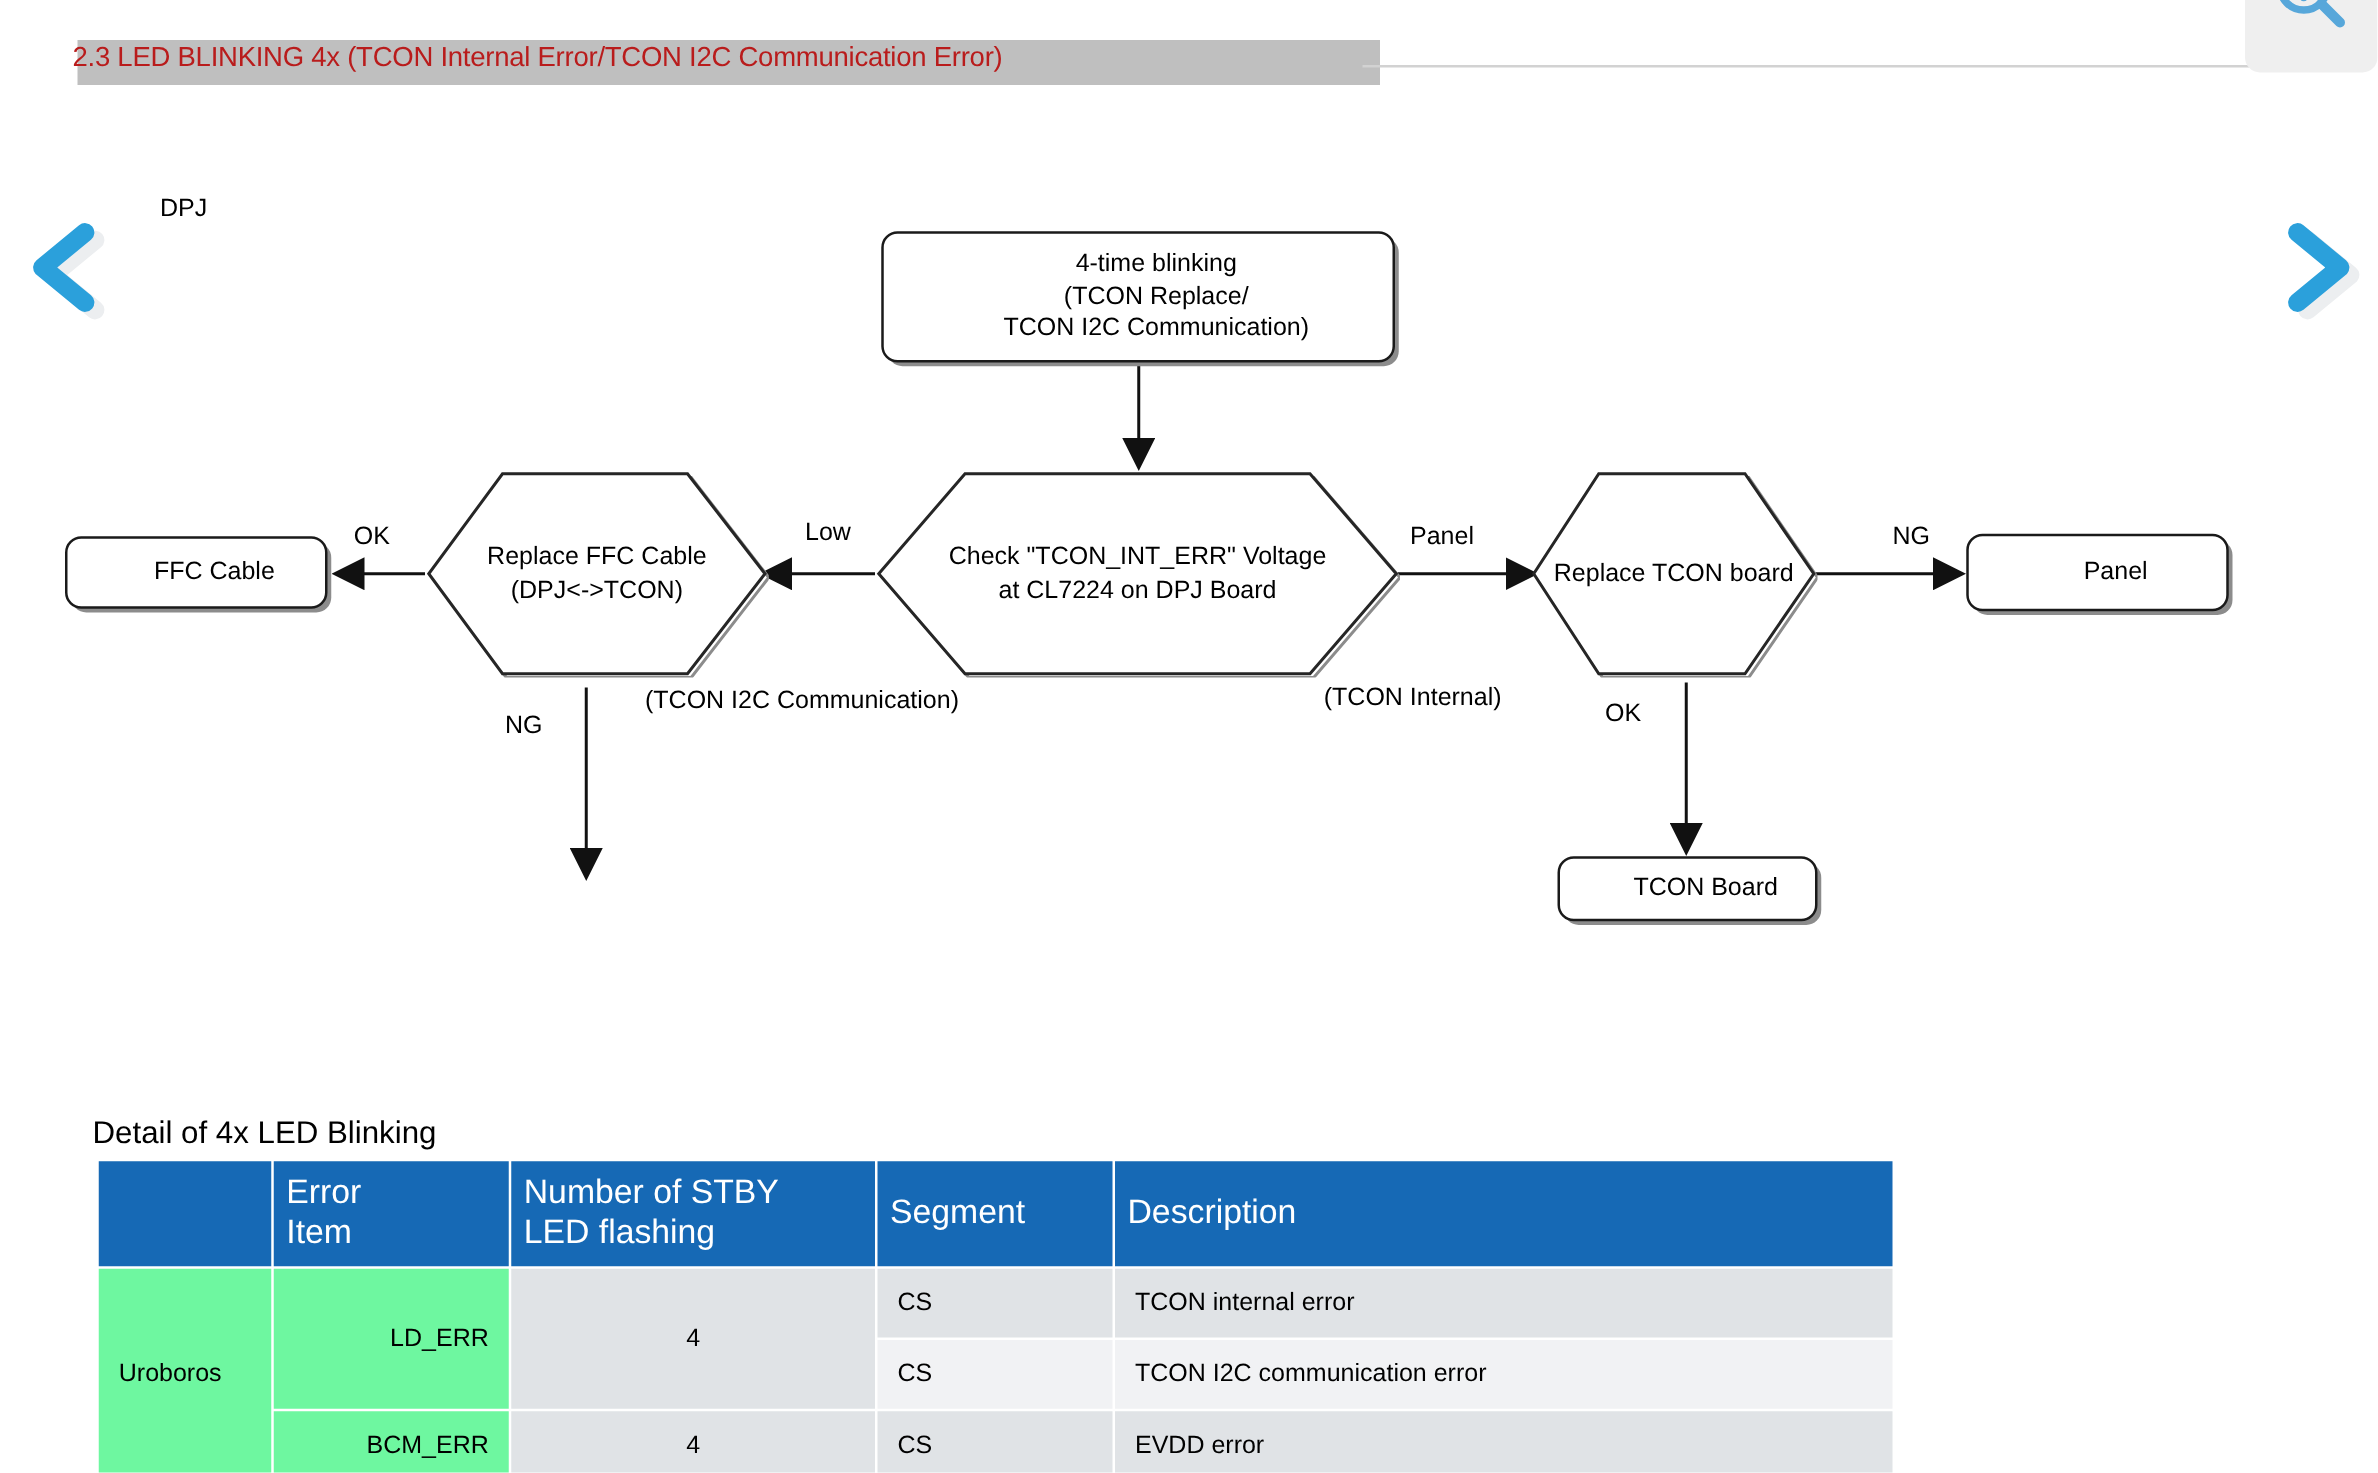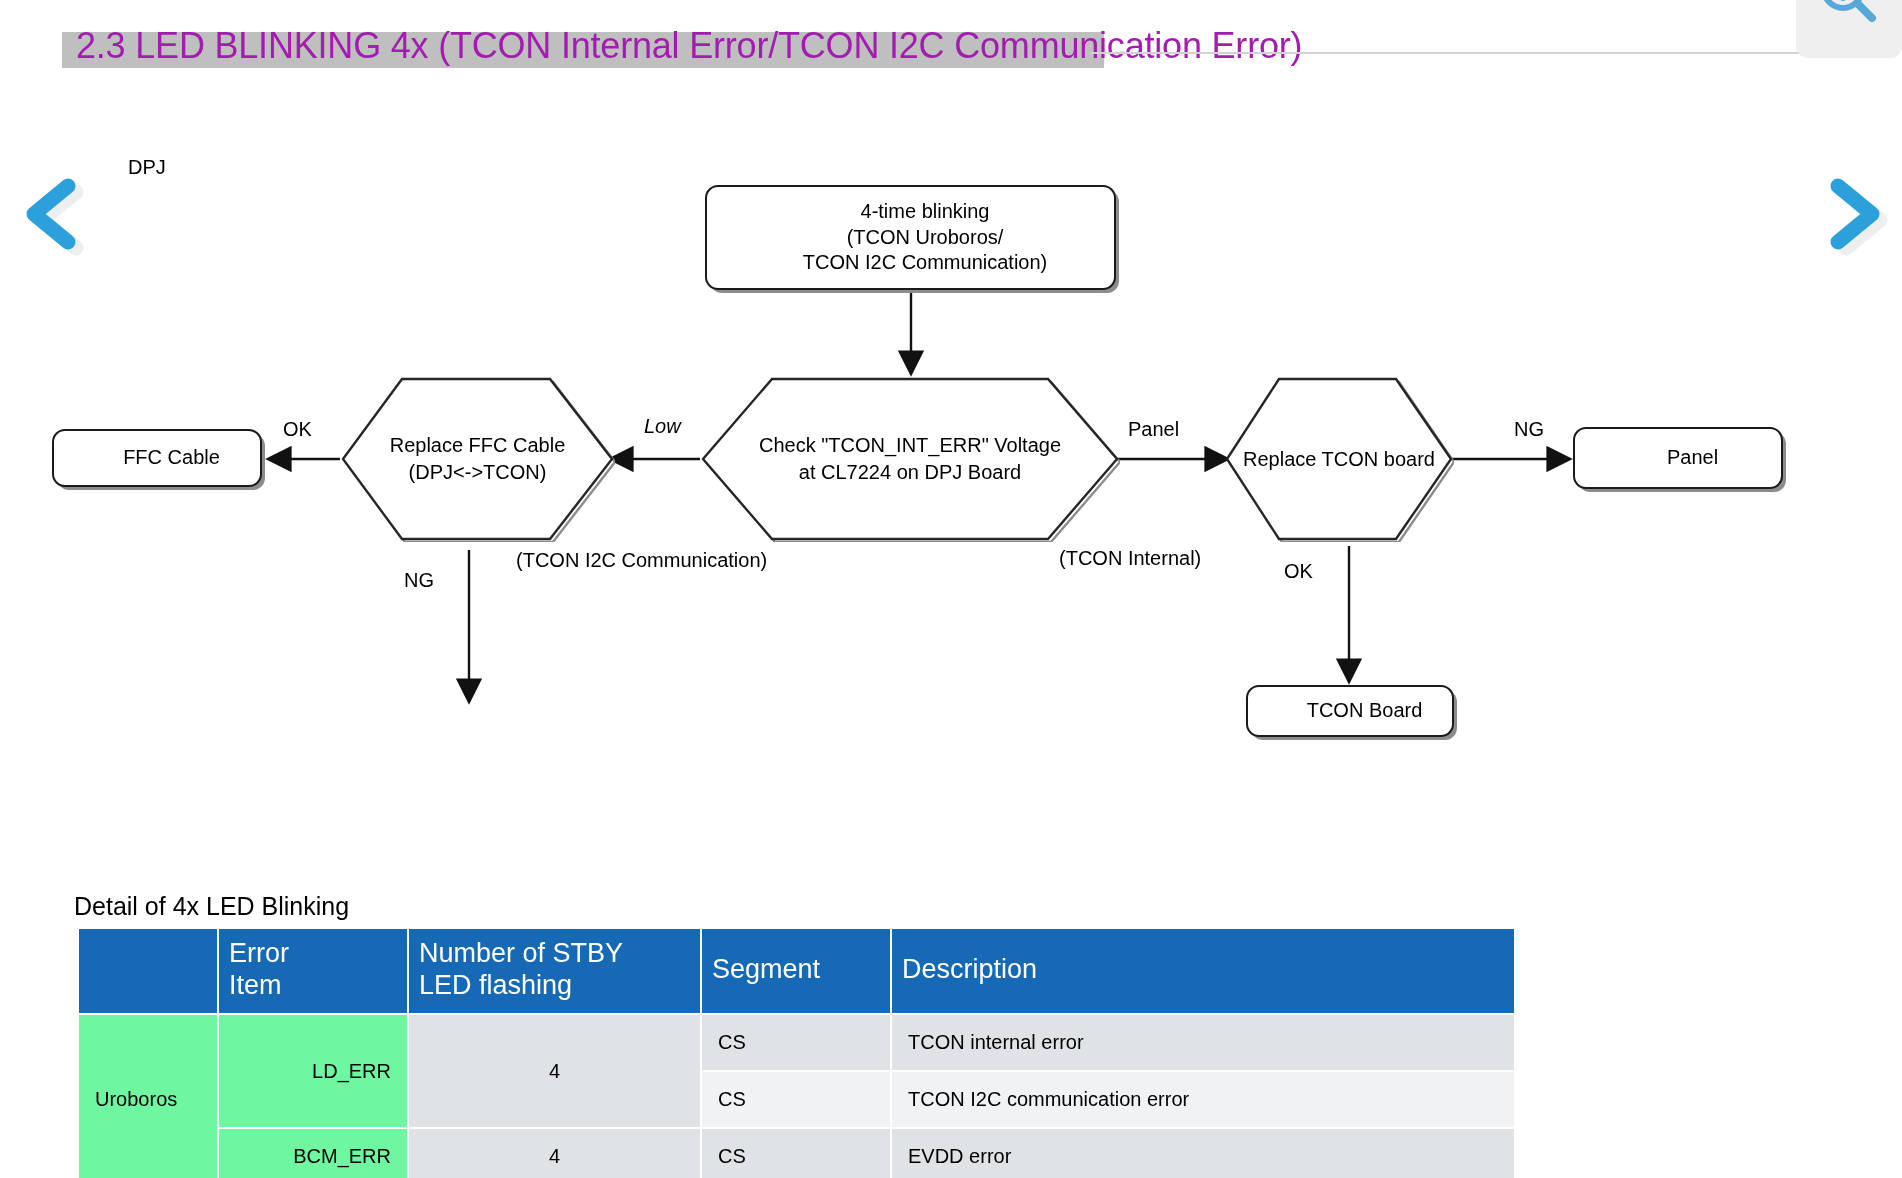--- a/index.html
+++ b/index.html
@@ -17,22 +17,22 @@
   #title-shadow{
     position:absolute;left:4px;top:6px;width:1042px;height:36px;
     background:#bfbfbf;
   }
   #title-rule{
     position:absolute;left:1090px;top:52px;width:720px;height:2px;
     background:#d2d2d2;
   }
   #page-title{
     position:absolute;left:0;top:0;
-    font-size:36px;line-height:40px;letter-spacing:-0.2px;
-    white-space:nowrap;color:#a21caf;margin-left:18px;
+    font-size:22px;line-height:40px;letter-spacing:-0.2px;
+    white-space:nowrap;color:#b91c1c;
   }
 
   
   #zoom-panel{
     position:absolute;right:0;top:-26px;width:106px;height:84px;
     background:#efefef;border-radius:12px;
   }
   #zoom-icon{position:absolute;right:18px;top:-14px;}
 
   
@@ -152,21 +152,21 @@
     <line x1="469" y1="550" x2="469" y2="700" stroke="#111" stroke-width="2.4" marker-end="url(#ah)"></line>
 
     <line x1="1450" y1="459" x2="1568" y2="459" stroke="#111" stroke-width="2.4" marker-end="url(#ah)"></line>
 
     <line x1="1349" y1="546" x2="1349" y2="680" stroke="#111" stroke-width="2.4" marker-end="url(#ah)"></line>
   </svg>
 
   <div class="node rrect multi" style="left:705px;top:185px;width:411px;height:105px;">
     <div>
       <div>4-time blinking</div>
-      <div>(TCON Uroboros/</div>
+      <div>(TCON Replace/</div>
       <div>TCON I2C Communication)</div>
     </div>
   </div>
 
   <div class="hexwrap" style="left:700px;top:376px;width:420px;height:166px;">
     <svg width="420" height="166" viewBox="0 0 420 166">
       <polygon points="72,3 348,3 417,83 348,163 72,163 3,83" fill="#fff" stroke="#8c8c8c" stroke-width="2.4" transform="translate(3,3)"></polygon>
       <polygon points="72,3 348,3 417,83 348,163 72,163 3,83" fill="#fff" stroke="#262626" stroke-width="2.4"></polygon>
     </svg>
     <div class="hexlabel">
@@ -202,21 +202,21 @@
 
 
   <div class="node rrect" style="left:1246px;top:685px;width:208px;height:52px;">
     <span>TCON Board</span>
   </div>
 
   <div class="node rrect" style="left:1573px;top:427px;width:210px;height:62px;">
     <span>Panel</span>
   </div>
 
-  <div class="edge-label" style="left:644px;top:415px;font-style:italic;">Low</div>
+  <div class="edge-label" style="left:644px;top:415px;">Low</div>
   <div class="edge-label" style="left:1128px;top:418px;">Panel</div>
   <div class="edge-label" style="left:283px;top:418px;">OK</div>
   <div class="edge-label" style="left:404px;top:569px;">NG</div>
   <div class="edge-label" style="left:1284px;top:560px;">OK</div>
   <div class="edge-label" style="left:1514px;top:418px;">NG</div>
   <div class="edge-label" style="left:516px;top:549px;">(TCON I2C Communication)</div>
   <div class="edge-label" style="left:1059px;top:547px;">(TCON Internal)</div>
 </div>
 
 <div id="table-caption">Detail of 4x LED Blinking</div>

